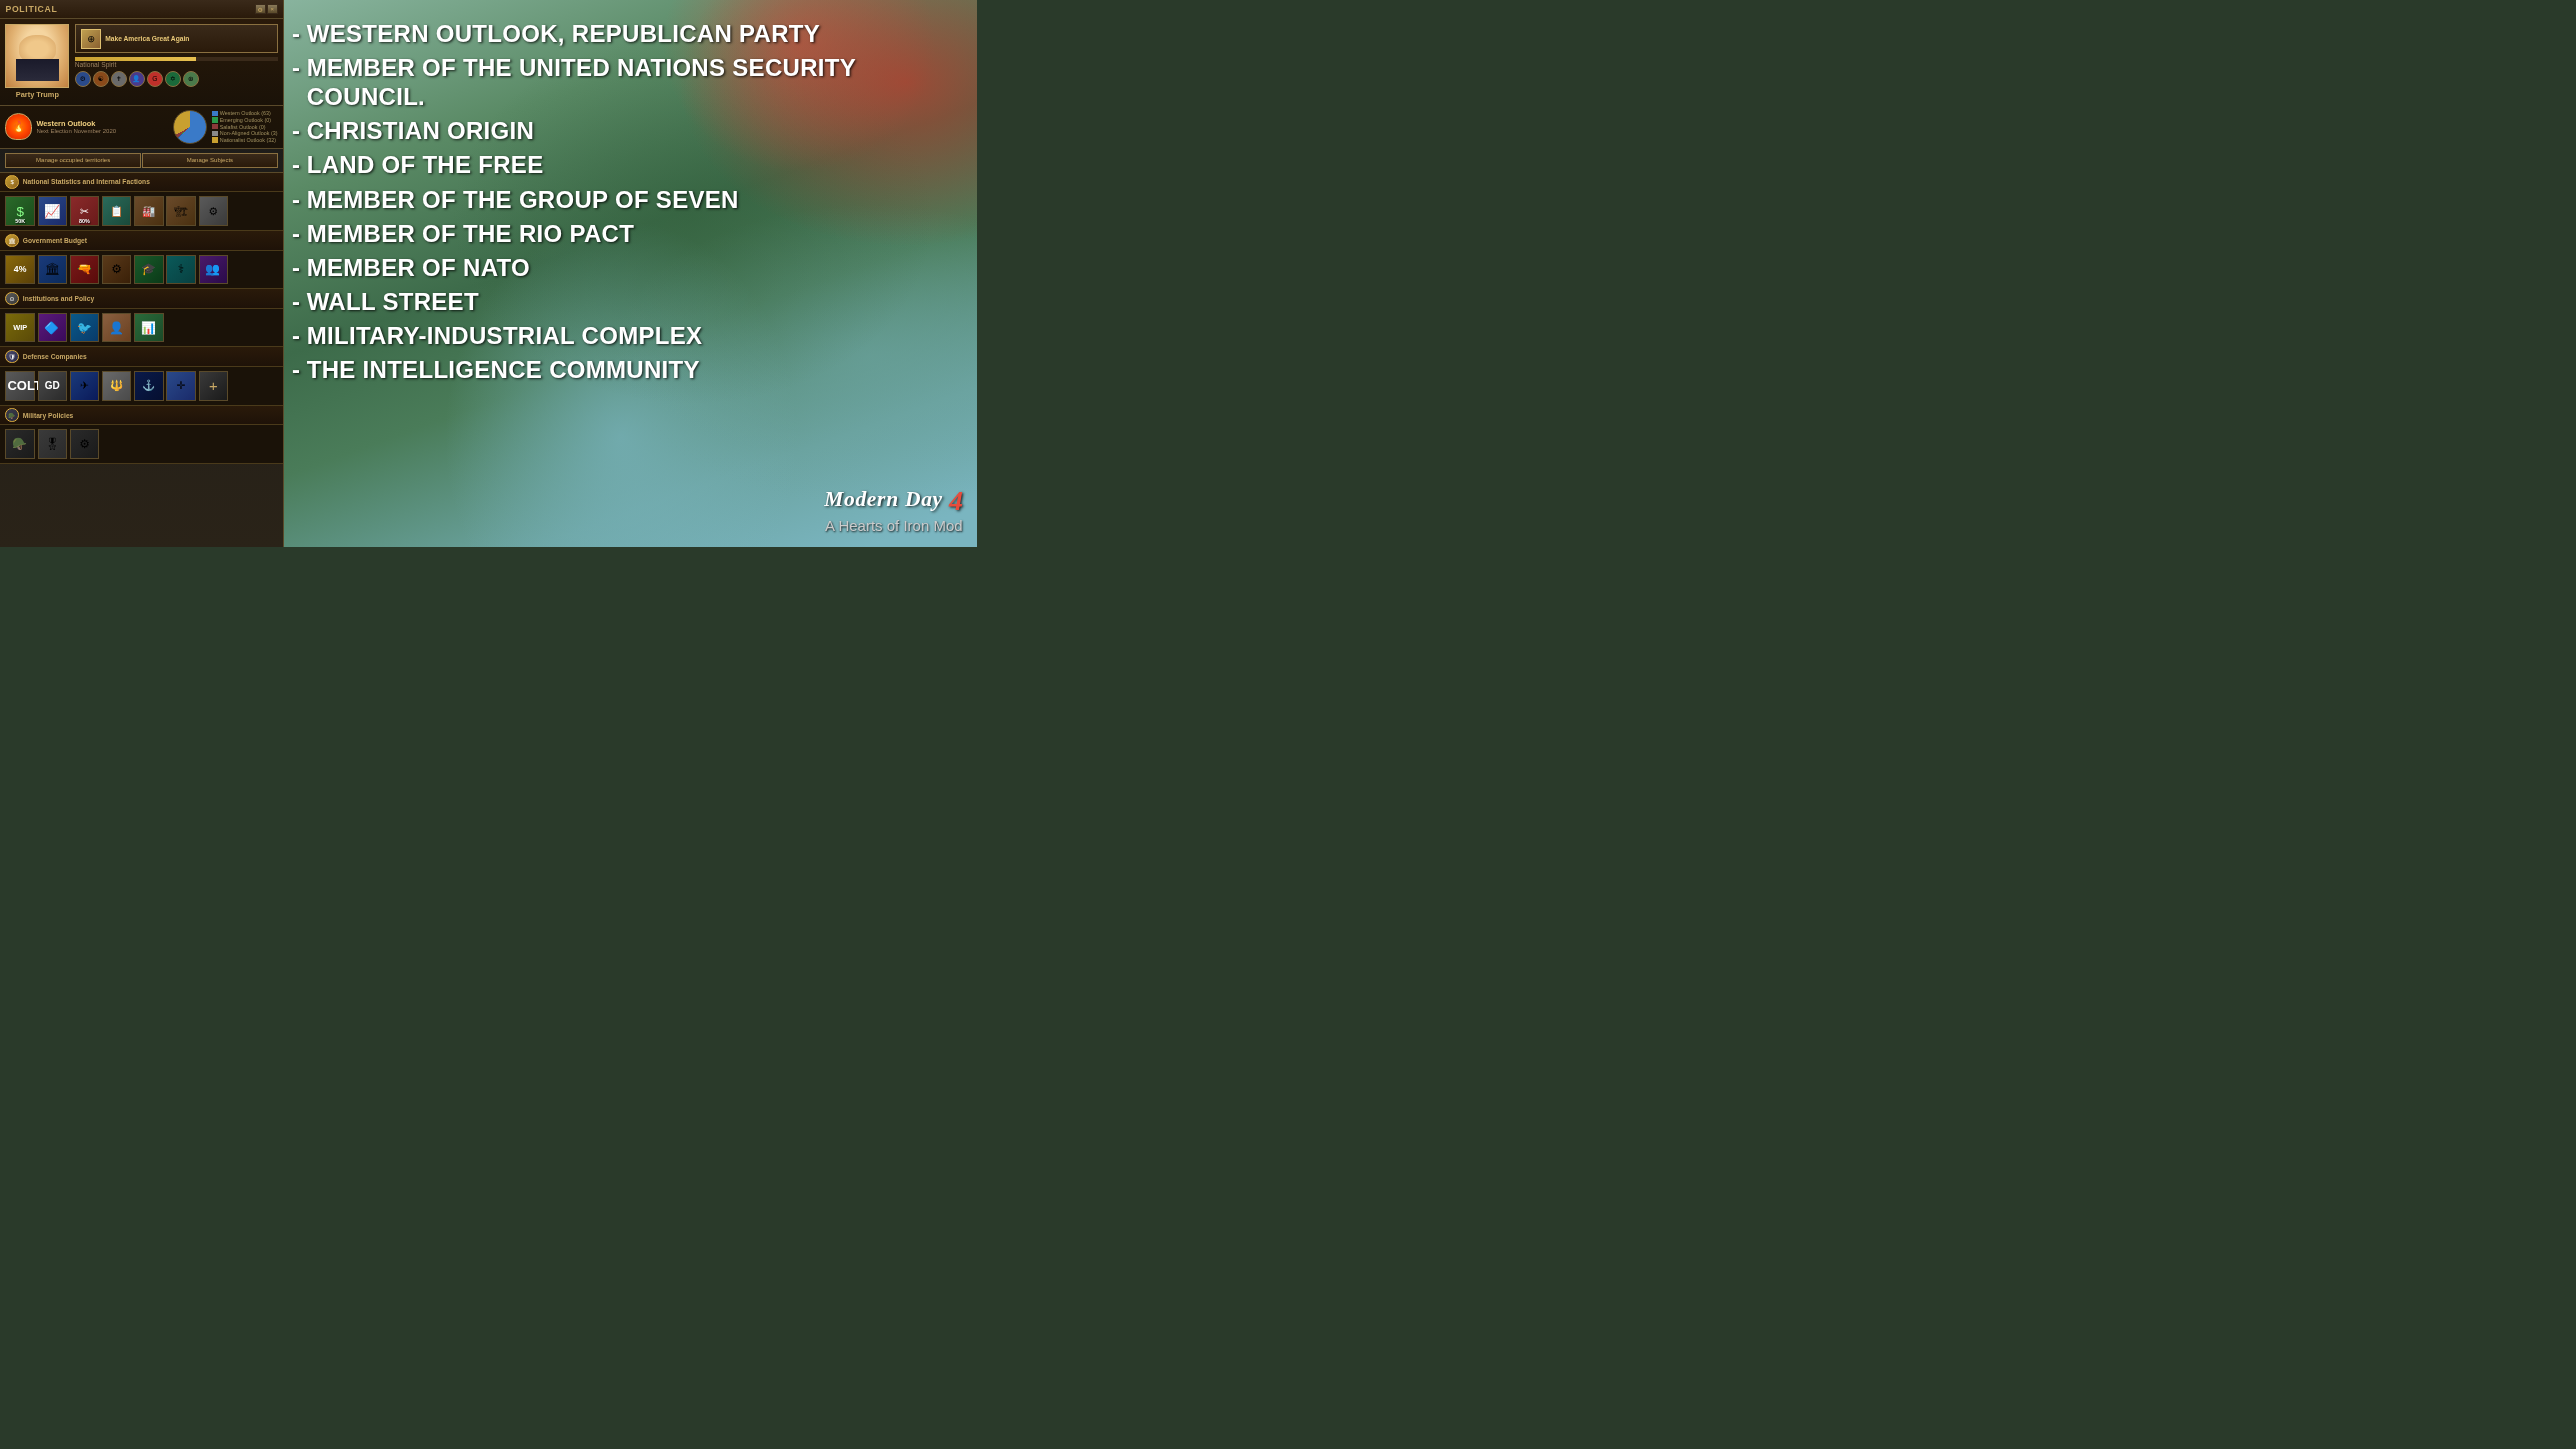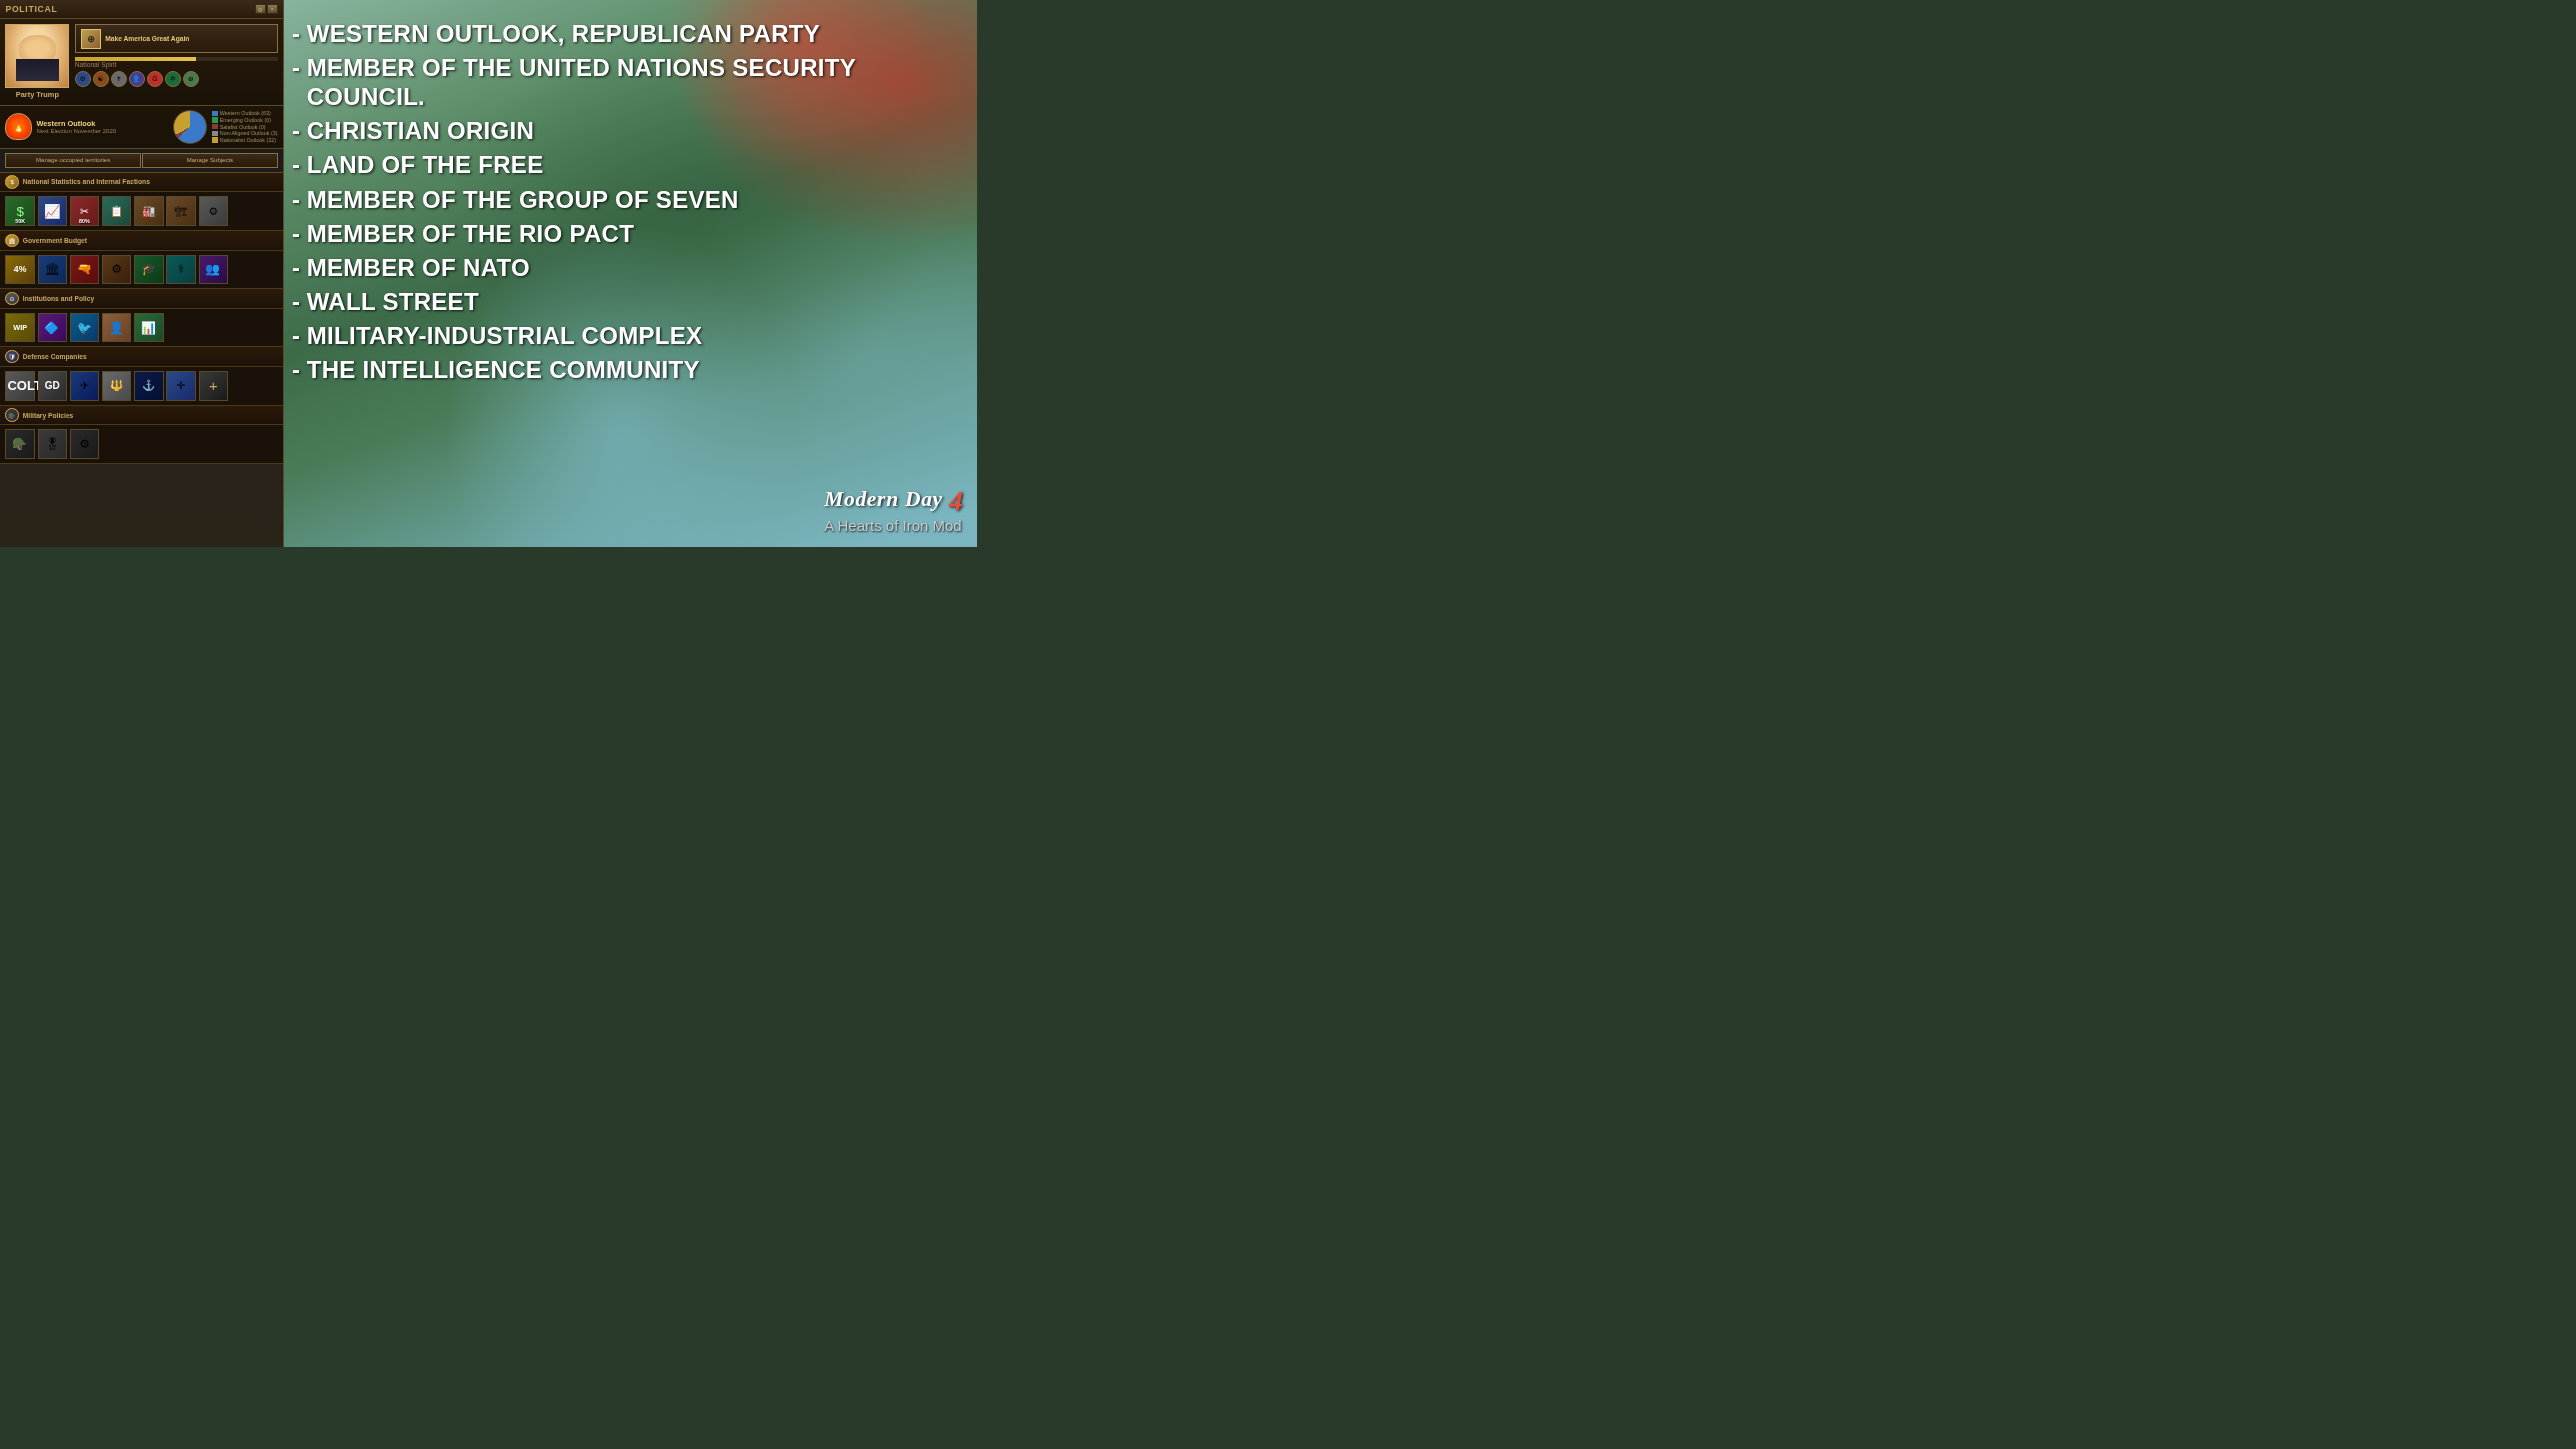--- a/index.html
+++ b/index.html
@@ -506,21 +506,21 @@
       letter-spacing: 0.3px;
       line-height: 1.2;
     }
 
     
     .brand {
       position: absolute;
       bottom: 13.4px;
       right: 13.4px;
       z-index: 20;
-      text-align: left;
+      text-align: center;
     }
 
     .brand-main {
       font-size: 21.5px;
       font-weight: 900;
       color: #ffffff;
       font-family: 'Georgia', serif;
       font-style: italic;
       text-shadow: 1.3px 1.3px 2.7px rgba(0,0,0,0.8);
       letter-spacing: 0.7px;

